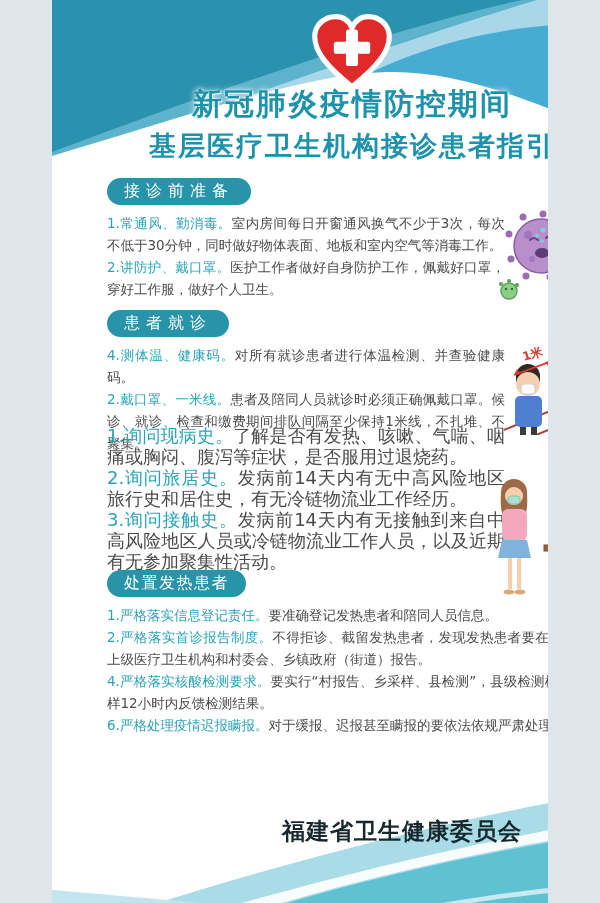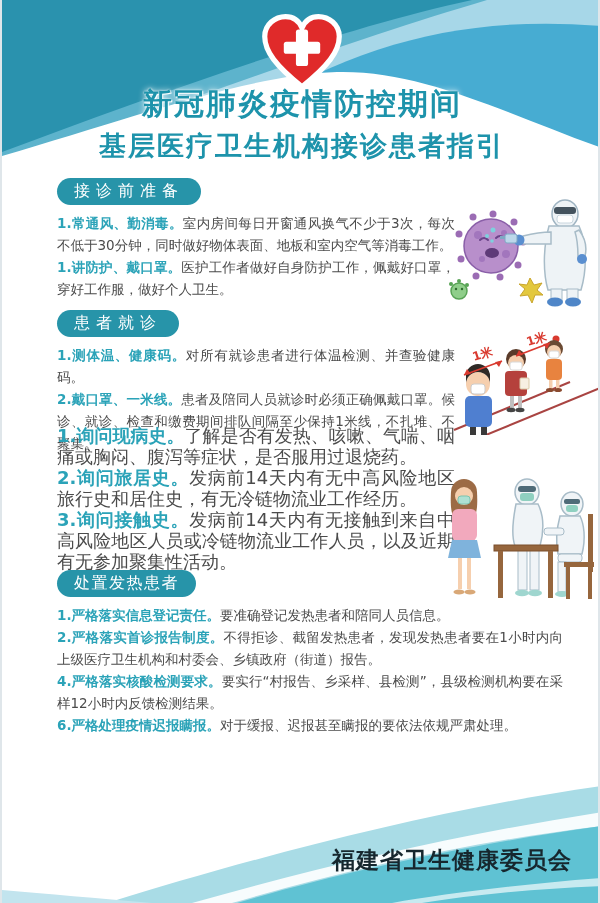--- a/index.html
+++ b/index.html
@@ -1,17 +1,17 @@
 <!DOCTYPE html>
 <html><head>
 <meta charset="utf-8">
 <style>
   html,body{margin:0;padding:0;background:#dfe6ea;}
   .poster{
-    position:relative;width:596px;height:903px;margin:0 auto;
+    position:relative;width:496px;height:903px;margin:0 auto;
     background:#fff;overflow:hidden;
     font-family:"DejaVu Sans","Liberation Sans",sans-serif;
   }
   .hdr{position:absolute;top:0;left:0;display:block;}
   .ftr{position:absolute;bottom:0;left:0;display:block;}
   .heart{position:absolute;left:256px;top:14px;width:88px;height:78px;}
   .title{
     position:absolute;left:0;width:600px;text-align:center;
     font-weight:bold;color:#1d93ab;letter-spacing:2px;
     text-shadow:0 0 6px rgba(255,255,255,.95),0 0 2px #fff,1px 1px 0 #fff;
@@ -22,27 +22,27 @@
   .sec{position:absolute;left:55px;}
   .pill{
     display:inline-block;background:#2794a9;color:#fff;font-weight:normal;
     font-size:16px;line-height:1;padding:5px 17px 6px;border-radius:15px;
     letter-spacing:6px;white-space:nowrap;
   }
   .sec.tight .pill{letter-spacing:1.5px;}
   .items{margin-top:7px;}
   .item{margin:0;font-size:13.5px;line-height:22px;color:#4b4b4b;text-align:justify;}
   #s3 .item{font-size:18px;line-height:21px;}
-  .lead{color:#2ba3b8;font-weight:bold;}
+  .lead{color:#2ba3b8;font-weight:normal;}
   .illus{position:absolute;}
   #illus-disinfect{left:443px;top:188px;}
   #illus-queue{left:450px;top:318px;}
   #illus-consult{left:430px;top:466px;}
   .footer-org{
-    position:absolute;right:26px;top:845px;font-size:23px;font-weight:bold;
+    position:absolute;right:26px;top:816px;font-size:23px;font-weight:bold;
     color:#16272e;letter-spacing:1px;white-space:nowrap;
   }
 </style>
 </head>
 <body>
 
 <div class="poster">
 
   <svg class="hdr" width="600" height="175" viewBox="0 0 600 175">
     <rect width="600" height="175" fill="#a7d7e8"></rect>
@@ -58,28 +58,28 @@
     <rect x="29" y="32" width="42" height="14" rx="3" fill="#ffffff"></rect>
   </svg>
 
   <div class="title t1">新冠肺炎疫情防控期间</div>
   <div class="title t2">基层医疗卫生机构接诊患者指引</div>
 
   <div class="sec" id="s1" style="top:178px;width:398px;">
     <span class="pill">接诊前准备</span>
     <div class="items">
       <p class="item"><span class="lead">1.常通风、勤消毒。</span><span>室内房间每日开窗通风换气不少于3次，每次不低于30分钟，同时做好物体表面、地板和室内空气等消毒工作。</span></p>
-      <p class="item"><span class="lead">1.讲防护、戴口罩。</span><span>医护工作者做好自身防护工作，佩戴好口罩，穿好工作服，做好个人卫生。</span></p>
+      <p class="item"><span class="lead">2.讲防护、戴口罩。</span><span>医护工作者做好自身防护工作，佩戴好口罩，穿好工作服，做好个人卫生。</span></p>
     </div>
   </div>
 
   <div class="sec" id="s2" style="top:310px;width:398px;">
     <span class="pill">患者就诊</span>
     <div class="items">
-      <p class="item"><span class="lead">1.测体温、健康码。</span><span>对所有就诊患者进行体温检测、并查验健康码。</span></p>
+      <p class="item"><span class="lead">4.测体温、健康码。</span><span>对所有就诊患者进行体温检测、并查验健康码。</span></p>
       <p class="item"><span class="lead">2.戴口罩、一米线。</span><span>患者及陪同人员就诊时必须正确佩戴口罩。候诊、就诊、检查和缴费期间排队间隔至少保持1米线，不扎堆、不聚集。</span></p>
     </div>
   </div>
 
   <div class="sec" id="s3" style="top:418px;width:398px;">
     <div class="items">
       <p class="item"><span class="lead">1.询问现病史。</span><span>了解是否有发热、咳嗽、气喘、咽痛或胸闷、腹泻等症状，是否服用过退烧药。</span></p>
       <p class="item"><span class="lead">2.询问旅居史。</span><span>发病前14天内有无中高风险地区旅行史和居住史，有无冷链物流业工作经历。</span></p>
       <p class="item"><span class="lead">3.询问接触史。</span><span>发病前14天内有无接触到来自中高风险地区人员或冷链物流业工作人员，以及近期有无参加聚集性活动。</span></p>
     </div>

